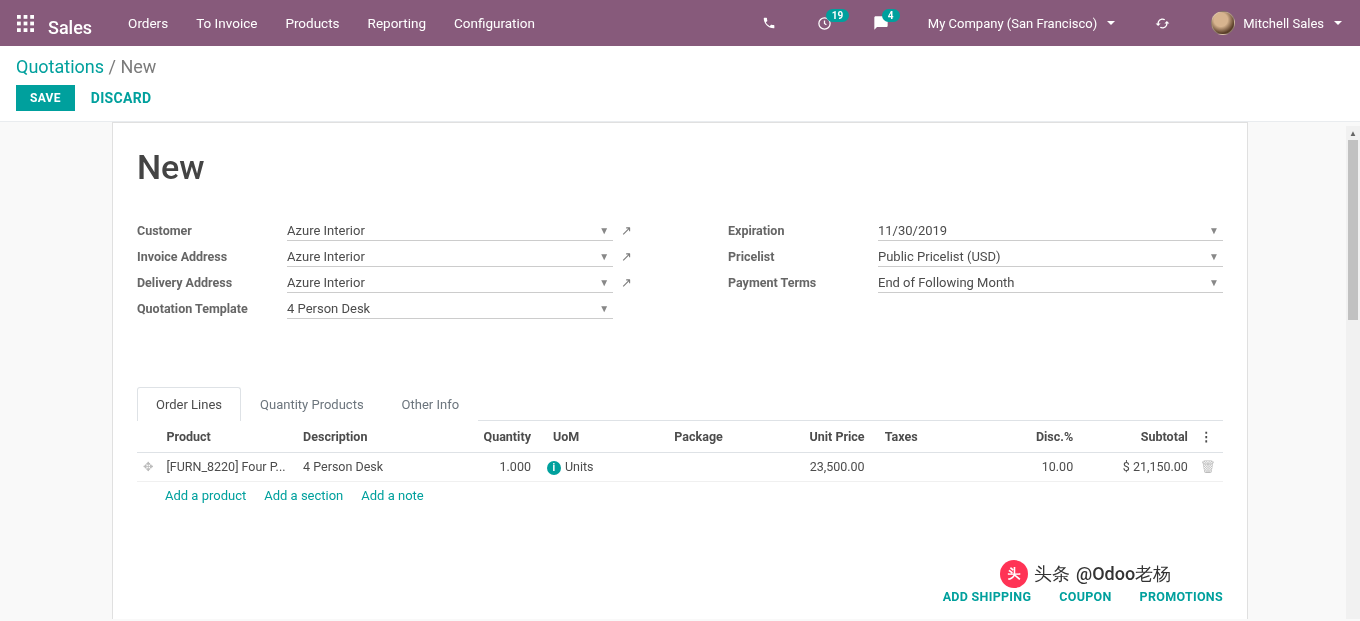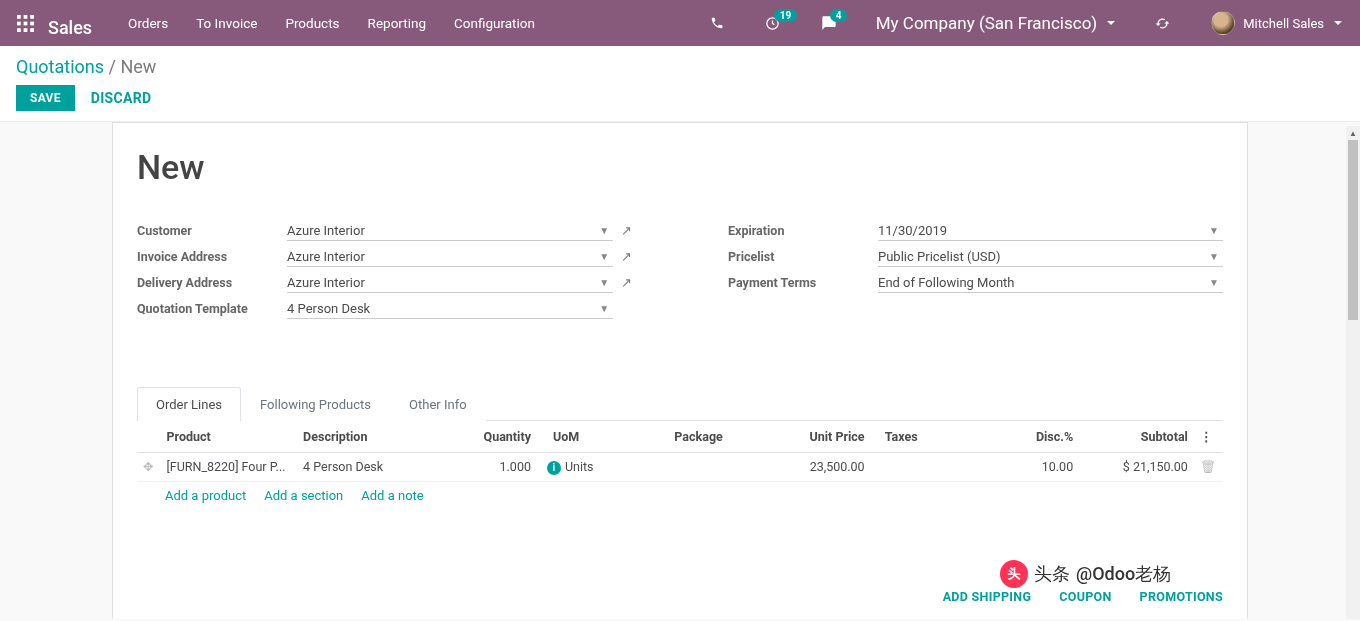--- a/index.html
+++ b/index.html
@@ -9,21 +9,21 @@
   .topnav { background: #875a7b; color: #fff; height: 46px; display: flex; align-items: center; padding: 0 8px; }
   .apps-icon { width: 34px; height: 34px; display: flex; align-items: center; justify-content: center; cursor: pointer; }
   .apps-icon svg { fill: #fff; }
   .brand { font-size: 18px; font-weight: 500; padding: 0 22px 0 6px; margin-top: 8px; }
   .topmenu { display: flex; gap: 0; }
   .topmenu a { color: #fff; text-decoration: none; padding: 13px 14px; font-size: 13.5px; cursor: pointer; }
   .spacer { flex: 1; }
   .right-icons { display: flex; align-items: center; gap: 22px; }
   .right-icons .ico { width: 34px; height: 34px; display: flex; align-items: center; justify-content: center; cursor: pointer; position: relative; }
   .badge { position: absolute; top: 3px; left: 18px; background: #00a09d; color: #fff; border-radius: 9px; font-size: 10px; padding: 1px 6px; font-weight: 700; }
-  .company { padding: 0 8px; cursor: pointer; font-size: 17px; display: flex; align-items: center; gap: 8px; }
+  .company { padding: 0 8px; cursor: pointer; font-size: 13px; display: flex; align-items: center; gap: 8px; }
   .user { display: flex; align-items: center; gap: 8px; padding: 0 10px; cursor: pointer; }
   .avatar { width: 24px; height: 24px; border-radius: 50%; background: radial-gradient(circle at 40% 35%, #d7b48f 35%, #5a3e28 70%); border: 1px solid rgba(255,255,255,.3); }
   .caret-down { border-left: 4px solid transparent; border-right: 4px solid transparent; border-top: 4px solid #fff; display: inline-block; margin-left: 2px; }
 
   
   .controlbar { background: #fff; padding: 10px 16px 0 16px; border-bottom: 1px solid #e9ecef; }
   .breadcrumb { font-size: 18px; color: #7c7c7c; padding-bottom: 8px; }
   .breadcrumb .root { color: #00a09d; cursor: pointer; }
   .buttons-row { padding-bottom: 10px; display:flex; align-items:center; gap:16px;}
   .btn-save { background: #00a09d; color: #fff; border: none; padding: 6px 14px; font-weight: 700; font-size: 12px; cursor: pointer; letter-spacing: 0.3px; }
@@ -215,21 +215,21 @@
           <div class="input-wrap">
             <input value="End of Following Month" style="">
             <span class="dd">▼</span>
           </div>
         </div>
       </div>
     </div>
 
     <div class="tabs">
       <div class="tab active">Order Lines</div>
-      <div class="tab">Following Products</div>
+      <div class="tab">Quantity Products</div>
       <div class="tab">Other Info</div>
     </div>
 
     <table class="lines">
       <thead>
         <tr>
           <th style="width:22px"></th>
           <th style="width:130px">Product</th>
           <th style="width:150px">Description</th>
           <th class="num" style="width:80px">Quantity</th>

